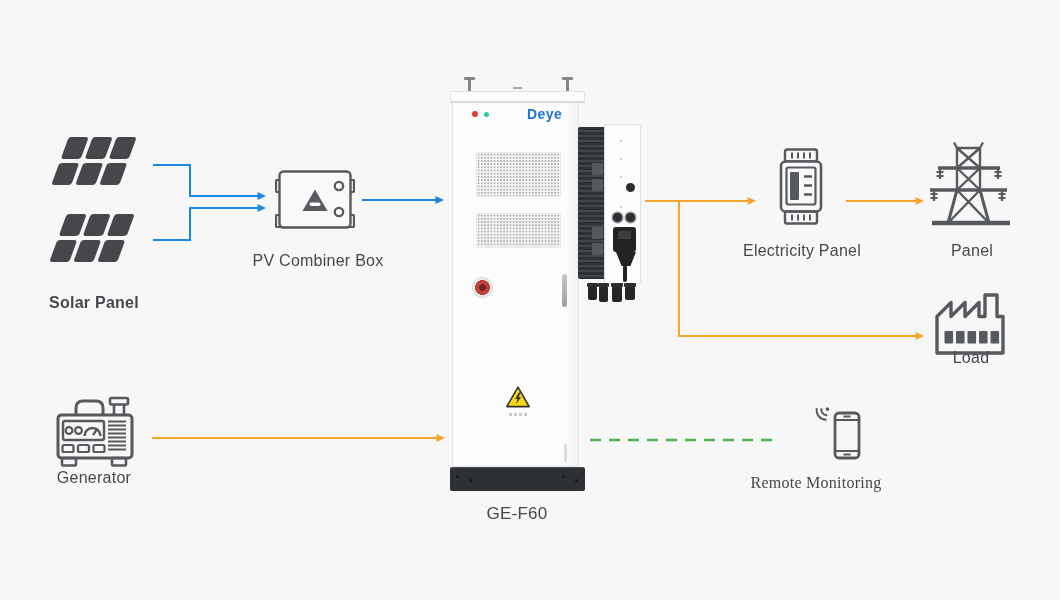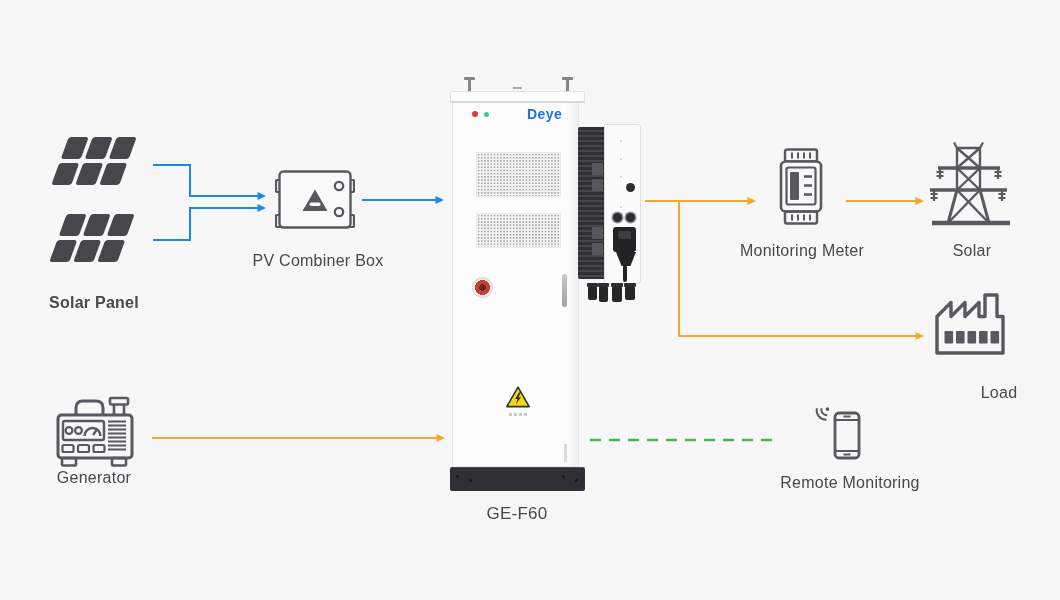--- a/index.html
+++ b/index.html
@@ -161,49 +161,49 @@
   <svg class="abs" style="left:779px;top:148px;" width="44" height="78" viewBox="0 0 44 78">
     <rect class="st" x="6" y="1.5" width="32" height="12" rx="2" stroke-width="2.4"></rect>
     <path class="st" d="M13,4.5 V10.5 M19,4.5 V10.5 M25,4.5 V10.5 M31,4.5 V10.5" stroke-width="2"></path>
     <rect x="2" y="13.5" width="40" height="50" rx="4.5" fill="#f9f9fa" stroke="#56595d" stroke-width="2.6"></rect>
     <rect class="st" x="7.5" y="19.5" width="29" height="37" rx="2" stroke-width="2.2"></rect>
     <rect class="fl" x="11" y="24" width="9" height="28" rx="1"></rect>
     <path class="st" d="M25,28.5 H33 M25,37.5 H33 M25,46.5 H33" stroke-width="2.4"></path>
     <rect class="st" x="6" y="63.5" width="32" height="12" rx="2" stroke-width="2.4"></rect>
     <path class="st" d="M13,66.5 V72.5 M19,66.5 V72.5 M25,66.5 V72.5 M31,66.5 V72.5" stroke-width="2"></path>
   </svg>
-  <div class="label" style="left:802px;top:242px;">Monitoring Meter</div>
+  <div class="label" style="left:802px;top:242px;">Electricity Panel</div>
 
   <svg class="abs" style="left:924px;top:138px;" width="94" height="94" viewBox="0 0 94 94">
     <path class="st" d="M8,85 H86" stroke-width="4.5"></path>
     <path class="st" d="M33,52 L24,85 M56,52 L65,85" stroke-width="3"></path>
     <path class="st" d="M33,52 L65,85 M56,52 L24,85" stroke-width="2.4"></path>
     <path class="st" d="M6,52 H83" stroke-width="3.4"></path>
     <path class="st" d="M33,30 V52 M56,30 V52 M33,30 L56,52 M56,30 L33,52" stroke-width="2.4"></path>
     <path class="st" d="M14,30 H76" stroke-width="3.4"></path>
     <path class="st" d="M33,10 V30 M56,10 V30 M33,10 H56 M33,10 L56,30 M56,10 L33,30" stroke-width="2.4"></path>
     <path class="st" d="M33,10 L30,4.5 M56,10 L59,4.5" stroke-width="2.2"></path>
     <g>
       <path class="st" d="M16,31 V41 M12.5,34 H19.5 M12.5,38 H19.5" stroke-width="2.2"></path>
       <path class="st" d="M74,31 V41 M70.5,34 H77.5 M70.5,38 H77.5" stroke-width="2.2"></path>
       <path class="st" d="M10,53 V63 M6.5,56 H13.5 M6.5,60 H13.5" stroke-width="2.2"></path>
       <path class="st" d="M78,53 V63 M74.5,56 H81.5 M74.5,60 H81.5" stroke-width="2.2"></path>
     </g>
   </svg>
-  <div class="label" style="left:972px;top:242px;">Solar</div>
+  <div class="label" style="left:972px;top:242px;">Panel</div>
 
   <svg class="abs" style="left:930px;top:291px;" width="80" height="66" viewBox="0 0 80 66">
     <path class="st" d="M7,62 V25.5 L21,11.5 V25.5 L35,11.5 V25.5 L49,11.5 V25.5 H55 V4 H67 V25.5 H73 V62 Z" stroke-width="3.4" stroke-linejoin="round"></path>
     <rect class="fl" x="14.5" y="40" width="8.6" height="12.5" rx="1"></rect>
     <rect class="fl" x="26" y="40" width="8.6" height="12.5" rx="1"></rect>
     <rect class="fl" x="37.5" y="40" width="8.6" height="12.5" rx="1"></rect>
     <rect class="fl" x="49" y="40" width="8.6" height="12.5" rx="1"></rect>
     <rect class="fl" x="60.5" y="40" width="8.6" height="12.5" rx="1"></rect>
   </svg>
-  <div class="label" style="left:971px;top:384px;margin-left:28px;">Load</div>
+  <div class="label" style="left:971px;top:349px;">Load</div>
 
   <svg class="abs" style="left:50px;top:394px;" width="88" height="76" viewBox="0 0 88 76">
     <path class="st" d="M26,21 V14 Q26,7 33,7 H46 Q53,7 53,14 V21" stroke-width="3"></path>
     <path class="st" d="M64,21 V10.5 M74,21 V10.5" stroke-width="2.6"></path>
     <rect class="st" x="60" y="4" width="18" height="6.5" rx="1.5" stroke-width="2.6"></rect>
     <rect class="st" x="8" y="21" width="74" height="43" rx="3.5" stroke-width="3"></rect>
     <rect class="st" x="13" y="27" width="41" height="19" rx="2" stroke-width="2.4"></rect>
     <circle class="st" cx="19" cy="36.5" r="3.4" stroke-width="2.2"></circle>
     <circle class="st" cx="28.5" cy="36.5" r="3.4" stroke-width="2.2"></circle>
     <path class="st" d="M34.5,42 A8,8 0 0 1 50.5,42" stroke-width="2.4"></path>
@@ -220,15 +220,15 @@
   <svg class="abs" style="left:812px;top:400px;" width="52" height="64" viewBox="0 0 52 64">
     <rect class="st" x="23" y="13" width="24" height="45" rx="4" stroke-width="2.8"></rect>
     <path class="st" d="M23,20 H47 M23,51 H47" stroke-width="1.8"></path>
     <path class="st" d="M31.5,16.5 H38.5 M31.5,54.5 H38.5" stroke-width="1.8"></path>
     <g transform="translate(12,12) rotate(-40)">
       <circle class="fl" cx="4.5" cy="0" r="1.8"></circle>
       <path class="st" d="M0.5,-4.5 A5.5,5.5 0 0 0 0.5,4.5" stroke-width="2"></path>
       <path class="st" d="M-3,-7.5 A9.5,9.5 0 0 0 -3,7.5" stroke-width="2"></path>
     </g>
   </svg>
-  <div class="label" style="left:850px;top:474px;">Remote Monitoring</div>
+  <div class="label" style="left:816px;top:474px;font-family:Liberation Serif, serif;">Remote Monitoring</div>
 
 </div>
 
 </body></html>

